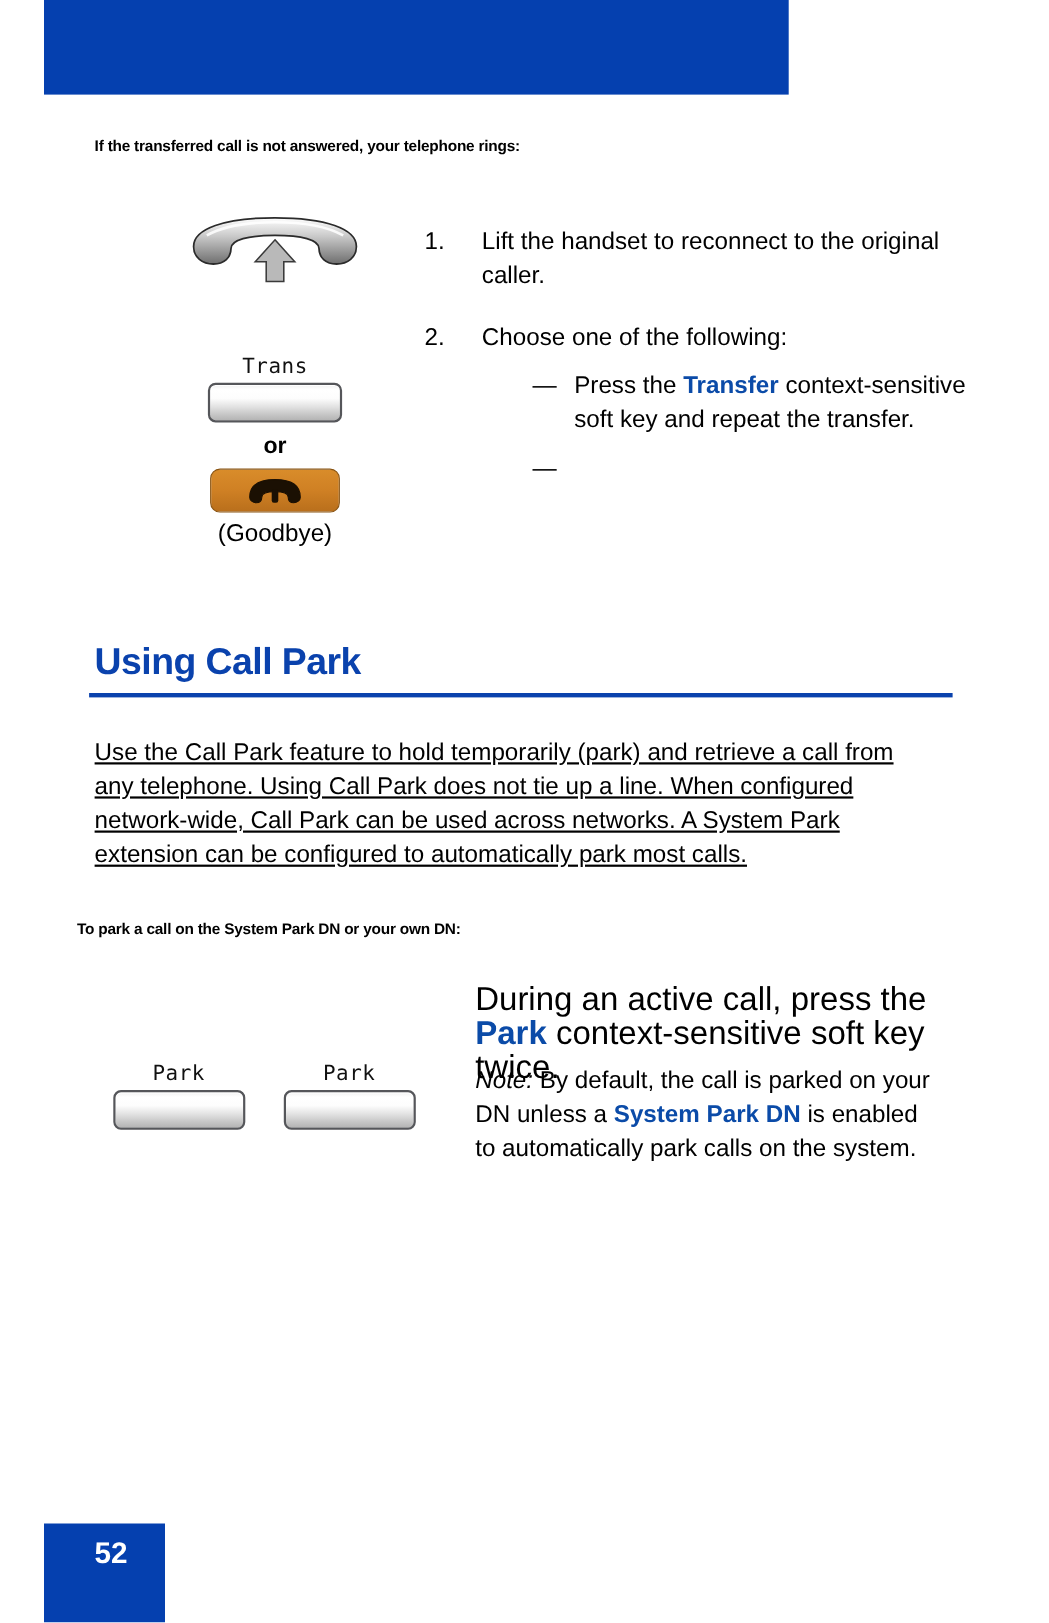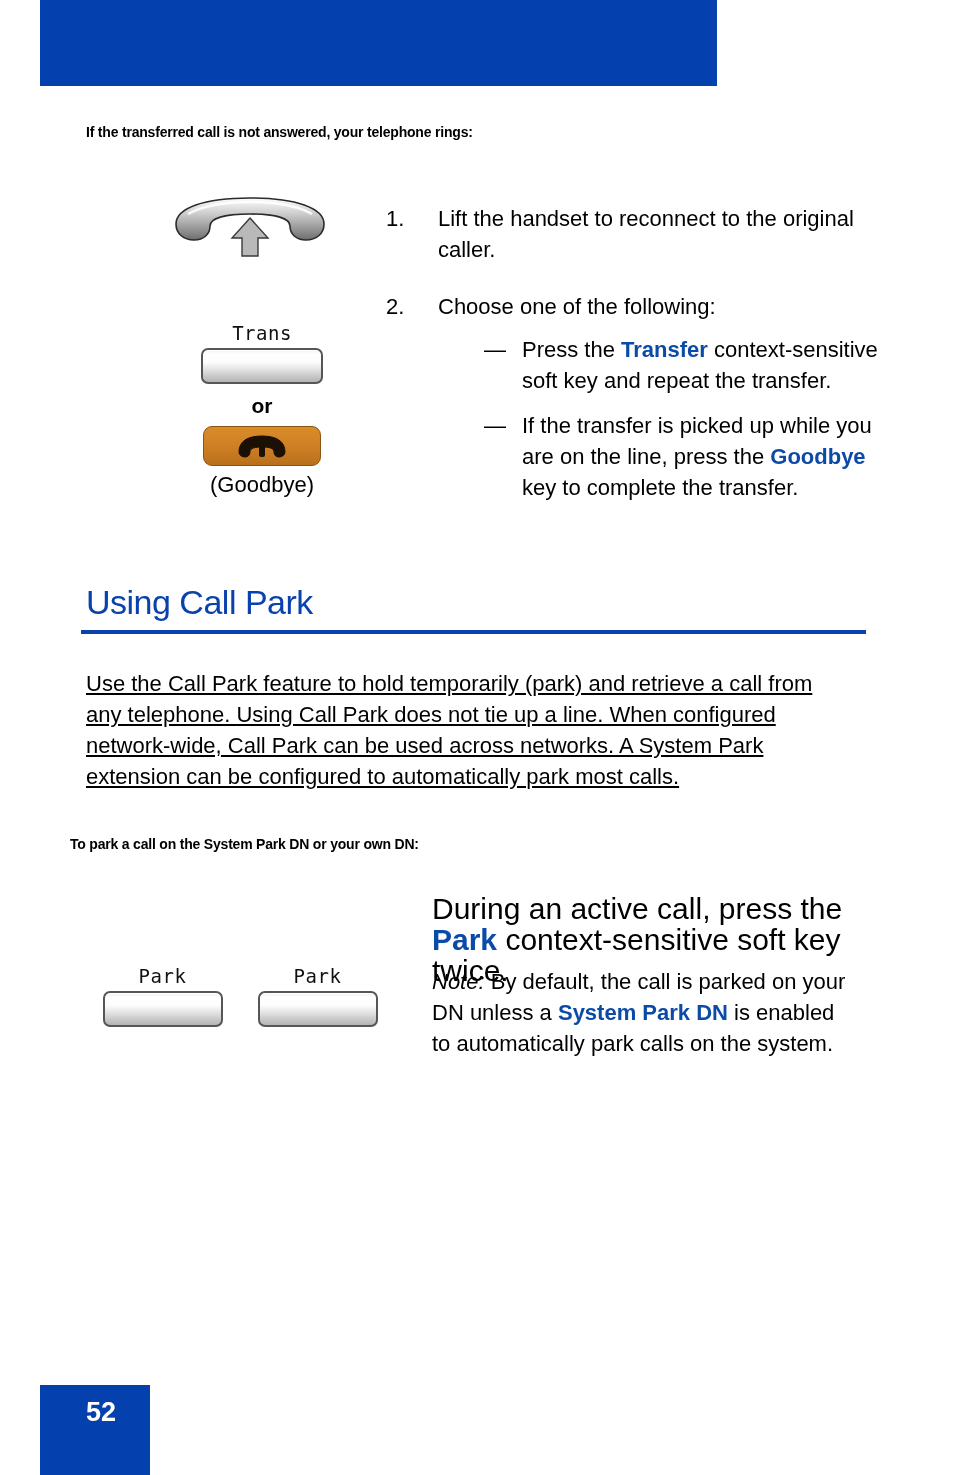--- a/index.html
+++ b/index.html
@@ -89,21 +89,21 @@
   .fig {
     position: absolute;
     text-align: center;
   }
 
   
   .handset-fig { left: 160px; top: 196px; width: 180px; }
   .handset-svg { display: block; margin: 0 auto; }
 
   
-  .trans-fig { left: 172px; top: 322px; width: 180px; }
+  .trans-fig { left: 160px; top: 322px; width: 180px; }
 
   .softkey-label {
     font-family: "DejaVu Sans Mono", monospace;
     font-size: 19px;
     letter-spacing: 0.5px;
     color: #111111;
     margin-bottom: 4px;
   }
   .softkey {
     width: 122px;
@@ -149,21 +149,21 @@
   }
   .park-cell { width: 125px; text-align: center; }
   .park-cell .softkey { width: 120px; }
 
   
   .section-head {
     position: absolute;
     left: 86px;
     top: 583px;
     font-size: 34px;
-    font-weight: normal;
+    font-weight: bold;
     color: #0A42AD;
     letter-spacing: -0.5px;
     white-space: nowrap;
   }
   .section-rule {
     position: absolute;
     left: 81px;
     top: 630px;
     width: 785px;
     height: 4px;
@@ -286,23 +286,20 @@
 
         <div class="sub-item">
           <div class="dash">—</div>
           <div class="sub-text">
             <span>Press the </span><span class="kw">Transfer</span><span> context-sensitive soft key and repeat the transfer.</span>
           </div>
         </div>
 
         <div class="sub-item">
           <div class="dash">—</div>
-          <div class="sub-text">
-            <span>If the transfer is picked up while you are on the line, press the </span><span class="kw">Goodbye</span><span> key to complete the transfer.</span>
-          </div>
         </div>
 
       </div>
     </div>
   </div>
 
 </div>
 
 <div class="section-head">Using Call Park</div>
 <div class="section-rule"></div>

